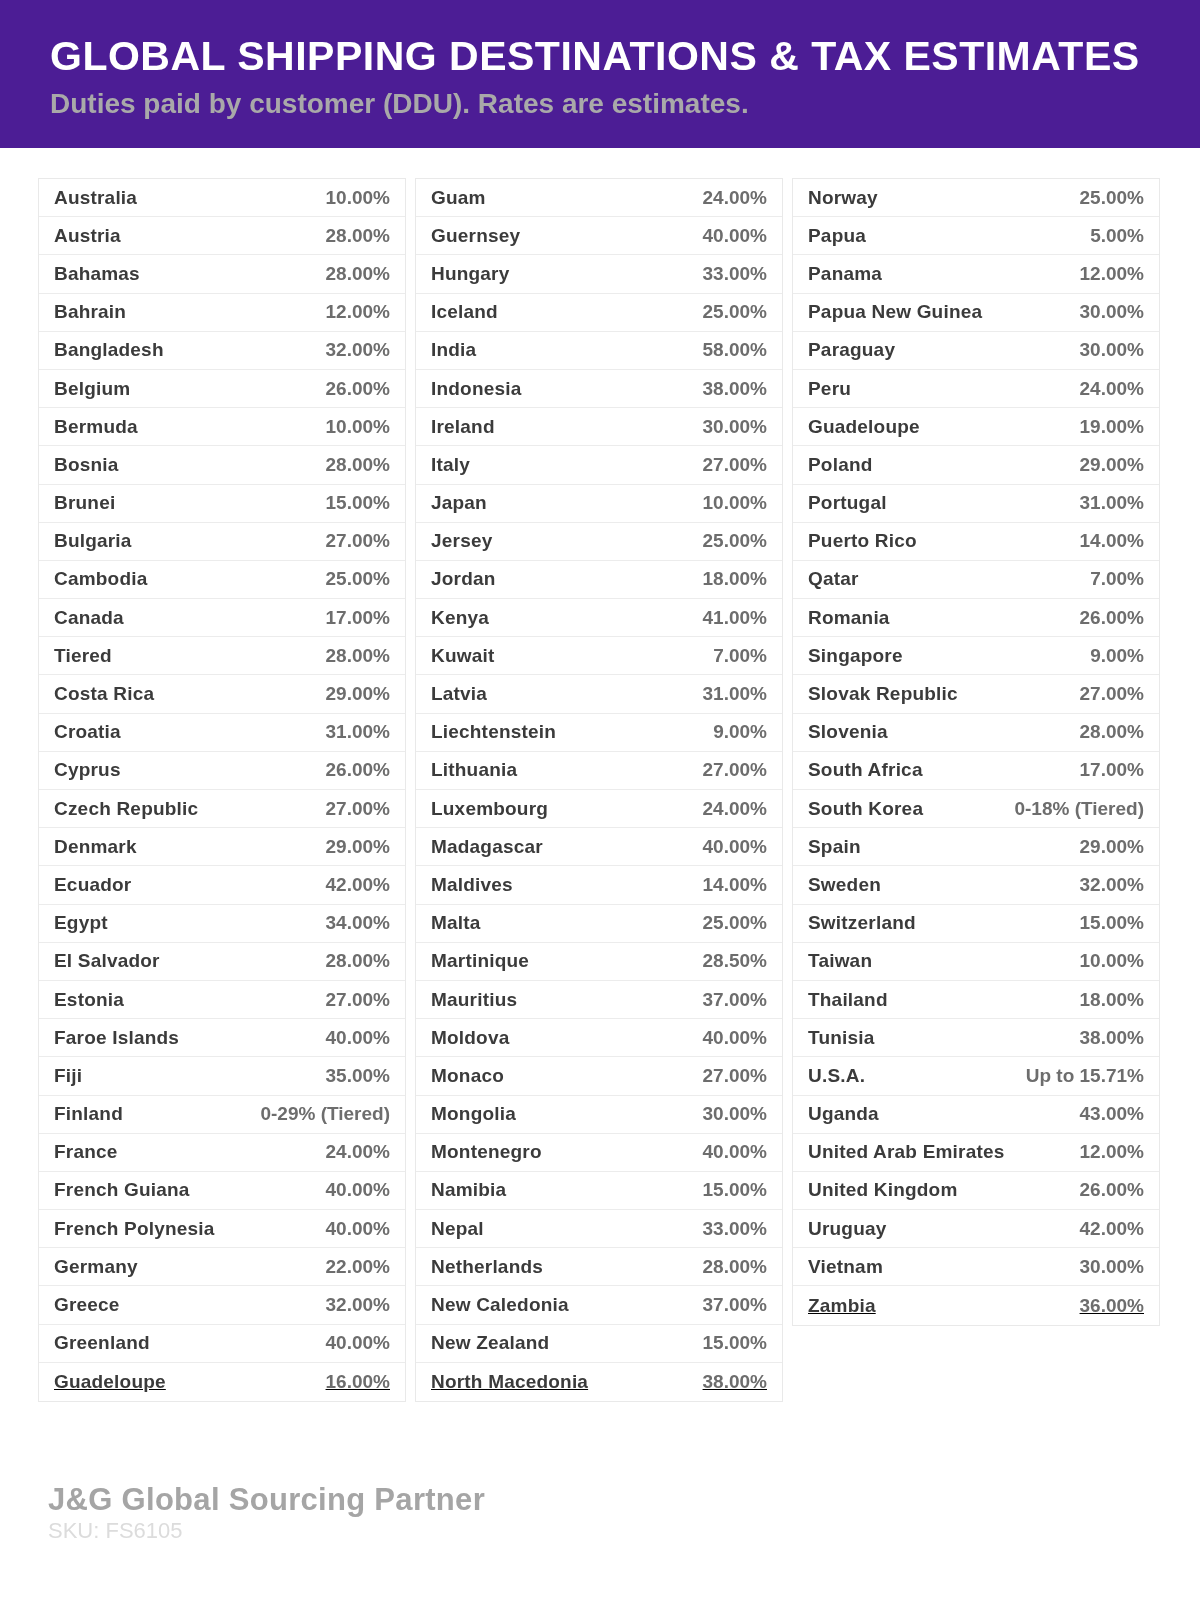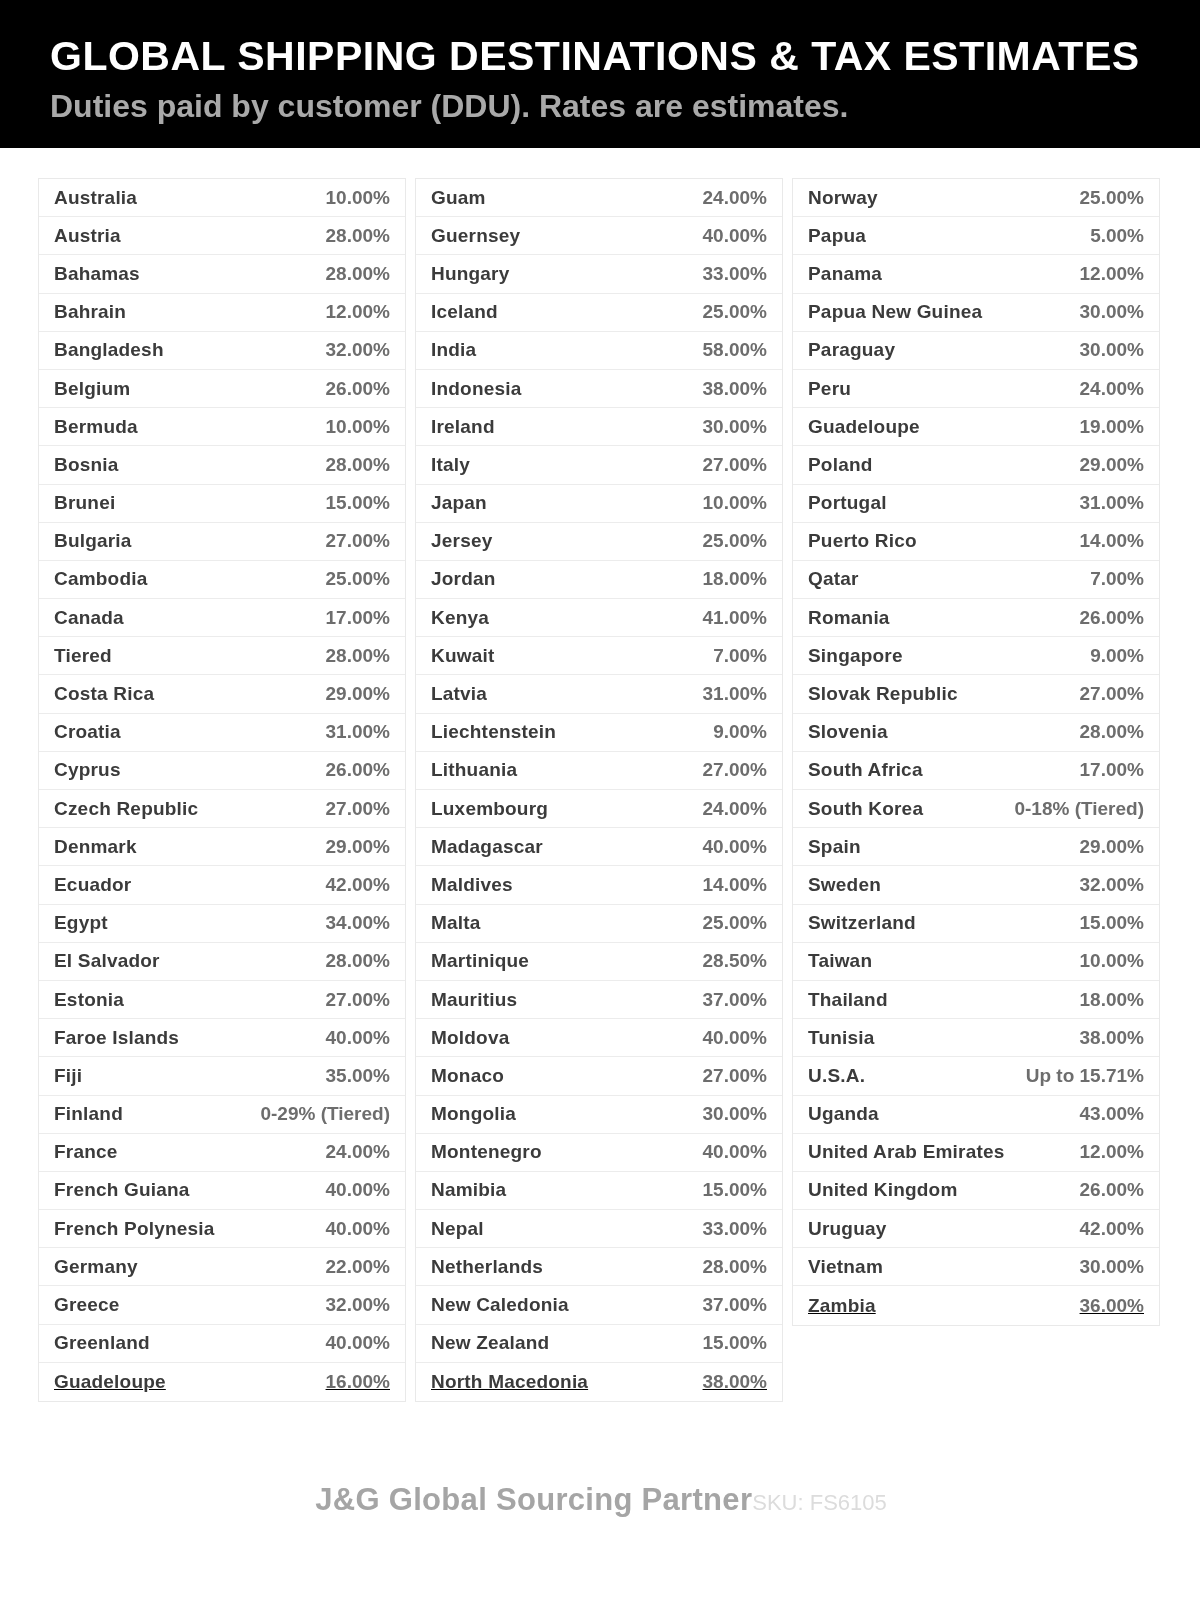--- a/index.html
+++ b/index.html
@@ -4,35 +4,35 @@
 <style>
   * { margin: 0; padding: 0; box-sizing: border-box; }
   html, body {
     width: 1200px;
     height: 1600px;
     background: #ffffff;
     font-family: "Liberation Sans", sans-serif;
     overflow: hidden;
   }
   .header {
-    background: #000000;
+    background: #4c1d95;
     width: 100%;
     height: 148px;
     padding: 34px 50px 4px 50px;
   }
   .title {
     color: #ffffff;
     font-size: 41px;
     font-weight: bold;
     letter-spacing: 0.5px;
     line-height: 1.1;
   }
   .subtitle {
     color: #a9a9a9;
-    font-size: 32px;
+    font-size: 28px;
     font-weight: bold;
     margin-top: 9px;
   }
   .grid {
     display: grid;
     grid-template-columns: repeat(3, 1fr);
     gap: 9px;
     padding: 30px 40px 0 38px;
     align-items: start;
   }
@@ -62,20 +62,21 @@
     font-size: 19px;
     font-weight: bold;
     white-space: nowrap;
     margin-left: 10px;
   }
   .footer {
     display: flex;
     justify-content: center;
     align-items: baseline;
     padding: 80px 46px 0 48px;
+    flex-direction: column;
   }
   .brand {
     color: #a5a5a5;
     font-size: 31px;
     font-weight: bold;
     letter-spacing: 0.3px;
   }
   .sku {
     color: #dcdcdc;
     font-size: 22px;

